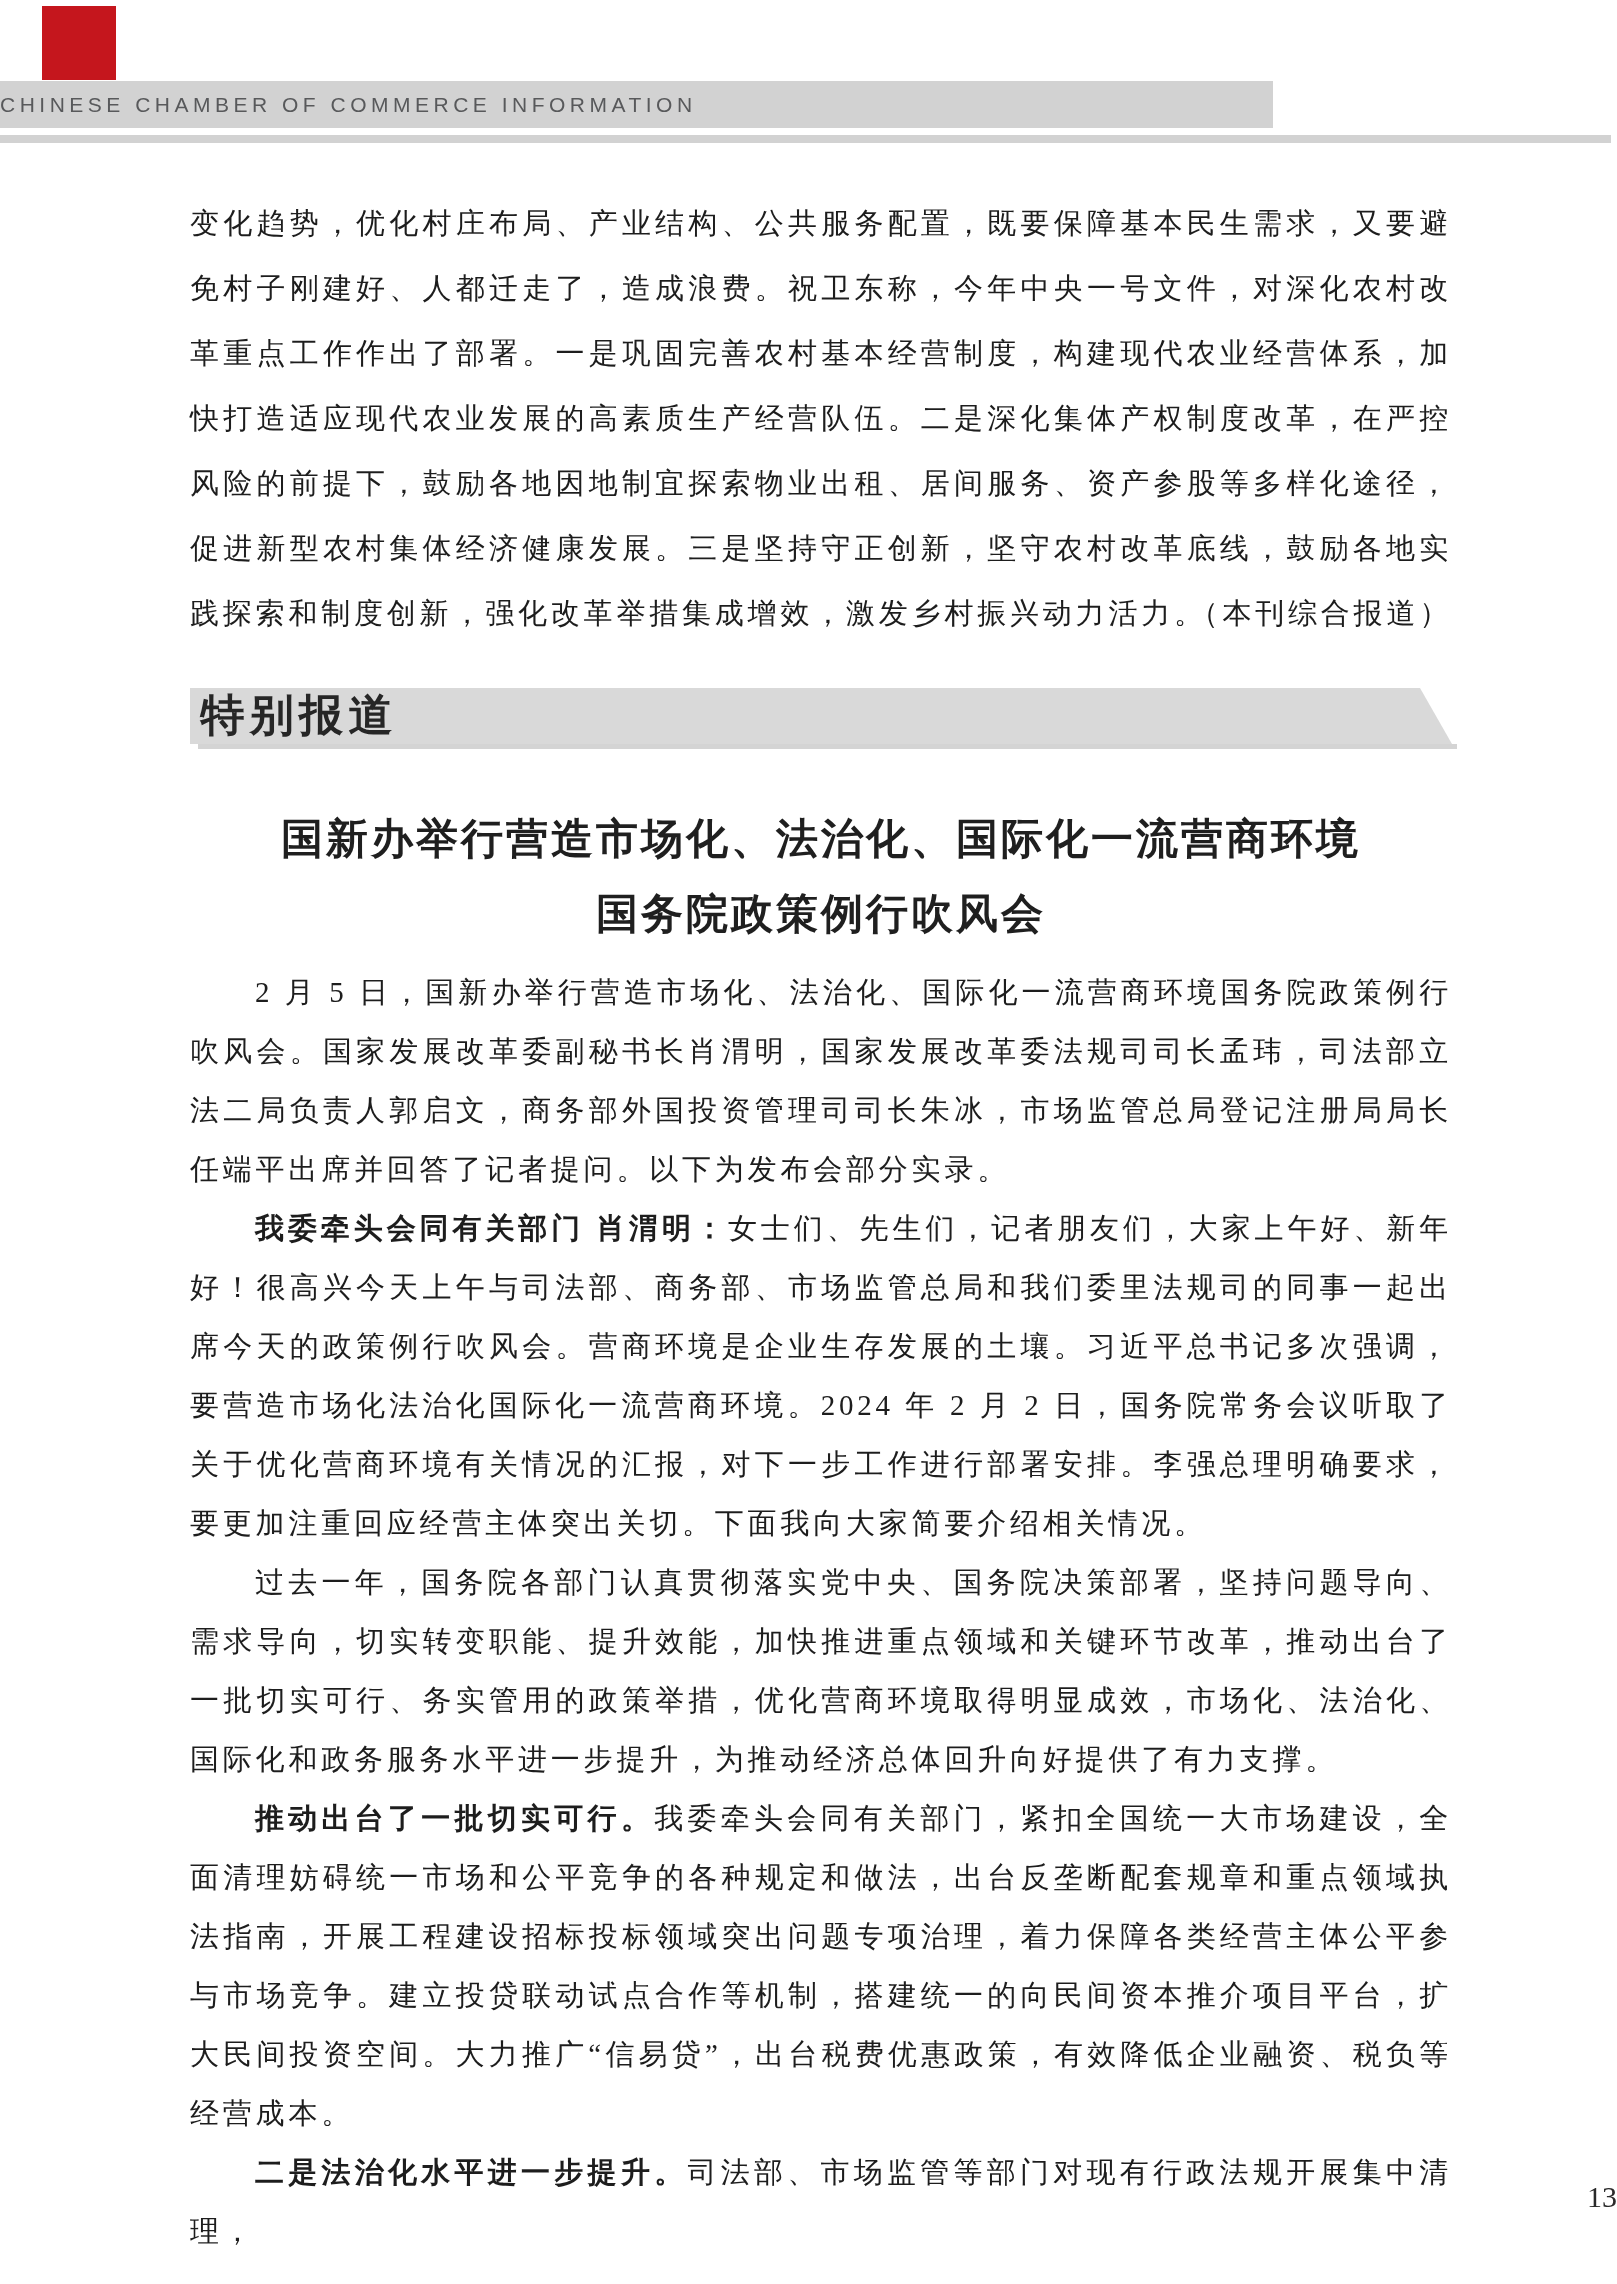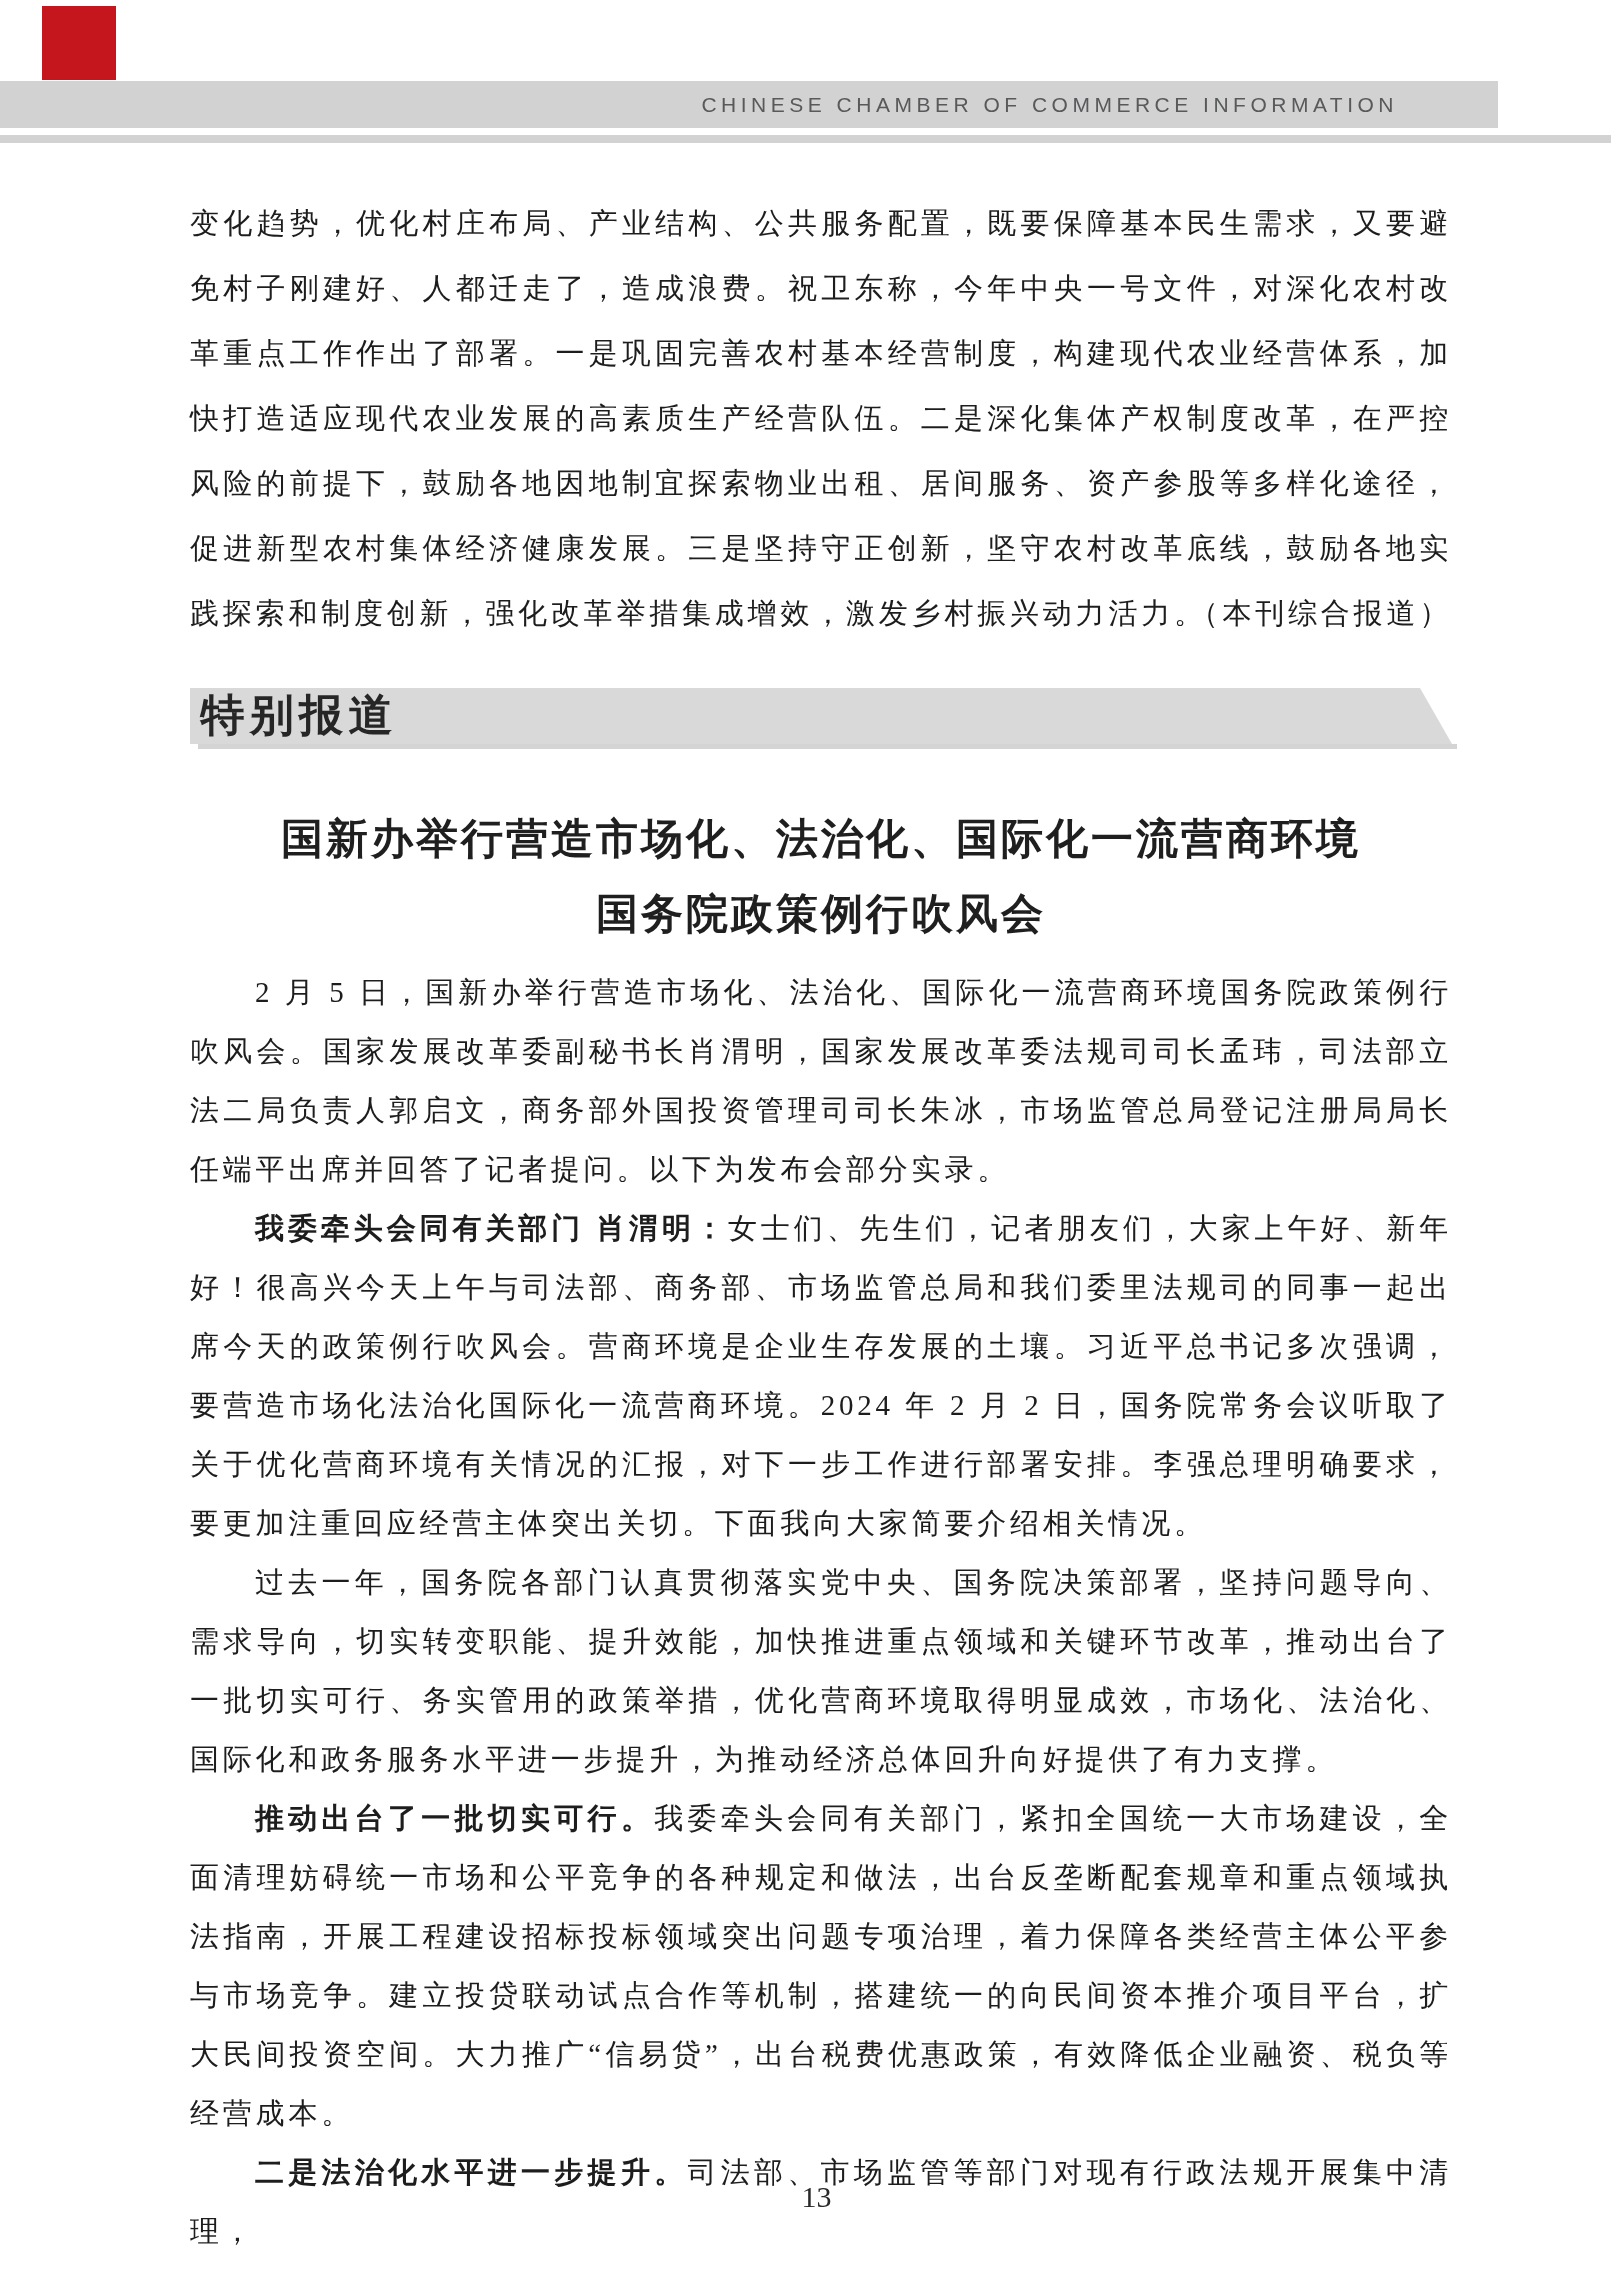--- a/index.html
+++ b/index.html
@@ -22,27 +22,26 @@
     left: 42px;
     top: 6px;
     width: 74px;
     height: 74px;
     background: #c5161d;
   }
   .header-bar {
     position: absolute;
     left: 0;
     top: 81px;
-    width: 1498px;
+    width: 1273px;
     height: 47px;
     background: #d2d2d2;
     display: flex;
     align-items: center;
-    justify-content: flex-end;
-    padding-right: 100px;
+    padding-right: 77px;
     box-sizing: border-box;
   }
   .header-text {
     font-family: "Liberation Sans", sans-serif;
     font-size: 21px;
     font-weight: 400;
     letter-spacing: 4.5px;
     color: #58595b;
     white-space: nowrap;
   }
@@ -146,21 +145,21 @@
   .title-line {
     display: block;
   }
 
   
   .page-number {
     position: absolute;
     left: 16px;
     right: 0;
     top: 2180px;
-    text-align: center;
+    text-align: right;
     font-family: "Liberation Serif", serif;
     font-size: 30px;
     color: #2a2a2a;
   }
 </style>
 </head>
 <body>
 
 <div class="page">
 

